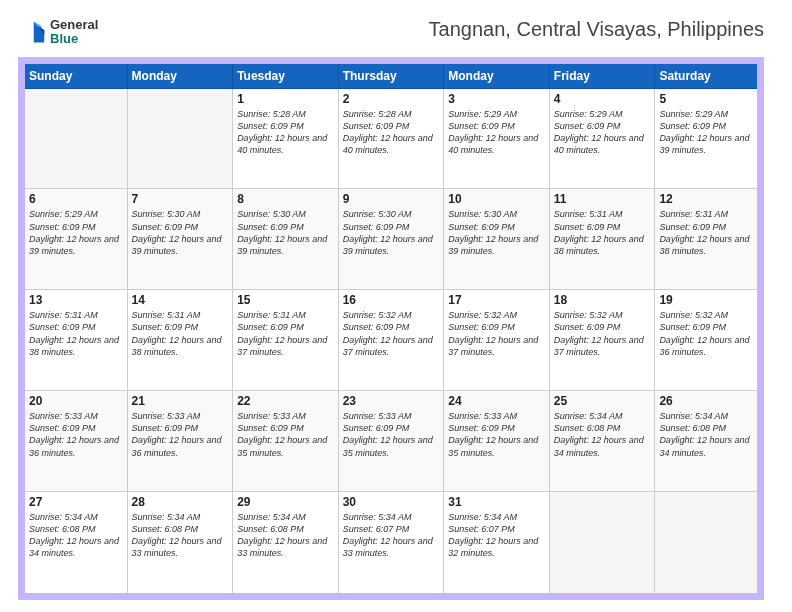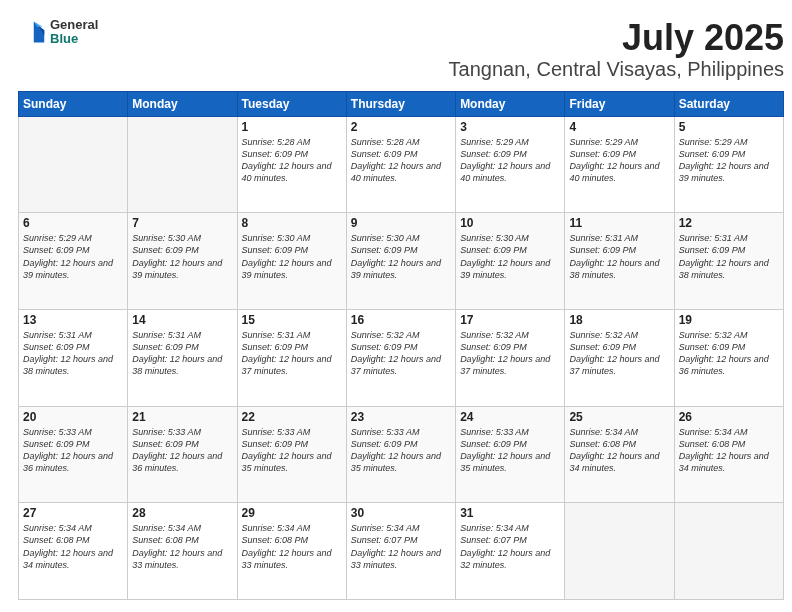--- a/index.html
+++ b/index.html
@@ -6,21 +6,21 @@
     body {
       width: 792px;
       height: 612px;
       font-family: Arial, sans-serif;
       background: #fff;
       overflow: hidden;
     }
     .page {
       width: 792px;
       height: 612px;
-      padding: 18px 8px 12px 18px;
+      padding: 18px 28px 12px 18px;
       display: flex;
       flex-direction: column;
     }
     .header {
       display: flex;
       justify-content: space-between;
       align-items: flex-start;
       margin-bottom: 10px;
     }
     .logo {
@@ -55,21 +55,21 @@
       font-weight: bold;
       color: #222;
       line-height: 1.1;
     }
     .location {
       font-size: 20px;
       color: #444;
     }
     .calendar {
       flex: 1;
-      border: 1px solid #c4b5fd;
+      border: 7px solid #c4b5fd;
       border-collapse: collapse;
       width: 100%;
       table-layout: fixed;
     }
     .calendar th {
       background: #1565c0;
       color: #fff;
       font-size: 12px;
       font-weight: bold;
       padding: 5px 4px;
@@ -114,21 +114,20 @@
         <polygon points="18,4 30,14 30,28 18,28" fill="#1565c0"></polygon>
         <polygon points="18,4 28,10 22,10" fill="#42a5f5"></polygon>
         <polygon points="24,10 30,14 30,20" fill="#0d47a1"></polygon>
       </svg>
       <div class="logo-text">
         <span class="logo-general">General</span>
         <span class="logo-blue">Blue</span>
       </div>
     </div>
     <div class="title-block">
-      <div class="month-title">July 2025</div>
       <div class="location">Tangnan, Central Visayas, Philippines</div>
     </div>
   </div>
 
   <table class="calendar">
     <thead>
       <tr>
       <th>Sunday</th>
           <th>Monday</th>
           <th>Tuesday</th>

